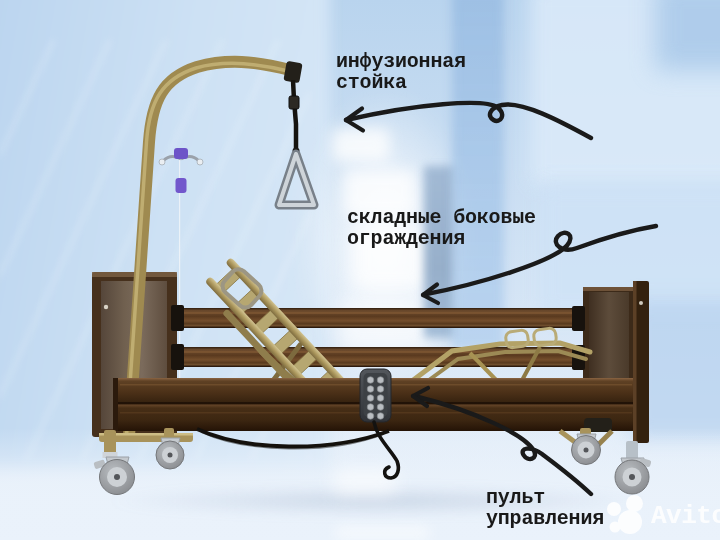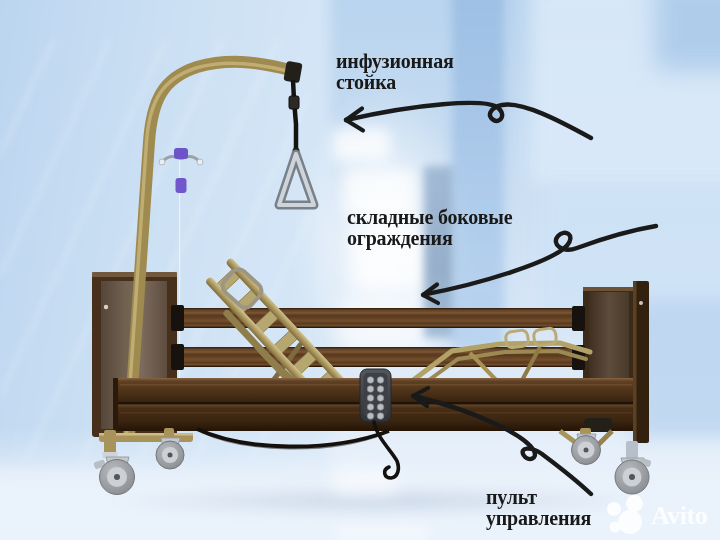--- a/index.html
+++ b/index.html
@@ -1,19 +1,19 @@
 <!DOCTYPE html>
 <html><head>
 <meta charset="utf-8">
 <style>
   html,body{margin:0;padding:0;background:#e9f1fa;}
   .scene{
     position:relative;width:720px;height:540px;overflow:hidden;
     background:linear-gradient(180deg,#b9d4ee 0%,#c8ddf2 30%,#d7e6f6 60%,#e4eef9 82%,#e9f1fa 100%);
-    font-family:Liberation Serif, serif;
+    font-family:Liberation Mono, monospace;
   }
   .scene *{box-sizing:border-box;}
   .bglayer{position:absolute;pointer-events:none;}
   .bg-left-wall{left:-50px;top:-30px;width:380px;height:500px;
     background:linear-gradient(100deg,#b7d2ee 0%,#cde1f4 55%,#d8e8f7 100%);filter:blur(7px);}
   .bg-left-streaks{left:0;top:40px;width:310px;height:420px;opacity:.45;filter:blur(3px);
     background:repeating-linear-gradient(115deg,rgba(255,255,255,0) 0 46px,rgba(255,255,255,.38) 46px 51px);}
   .bg-corridor-glow{left:295px;top:85px;width:180px;height:310px;filter:blur(9px);
     background:radial-gradient(closest-side,rgba(255,255,255,.95),rgba(255,255,255,0));}
   .bg-light1{left:332px;top:128px;width:58px;height:34px;background:#fff;border-radius:8px;opacity:.78;filter:blur(7px);}

